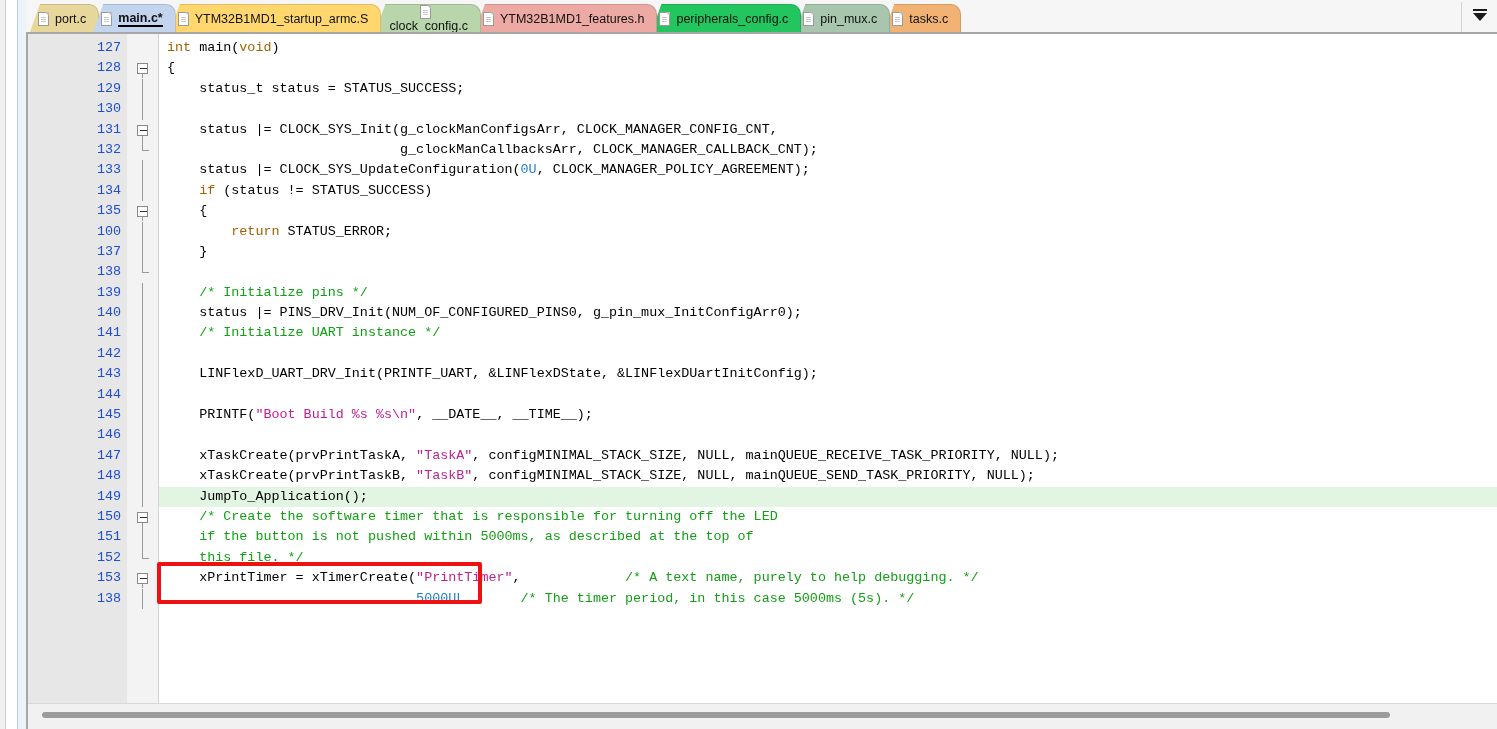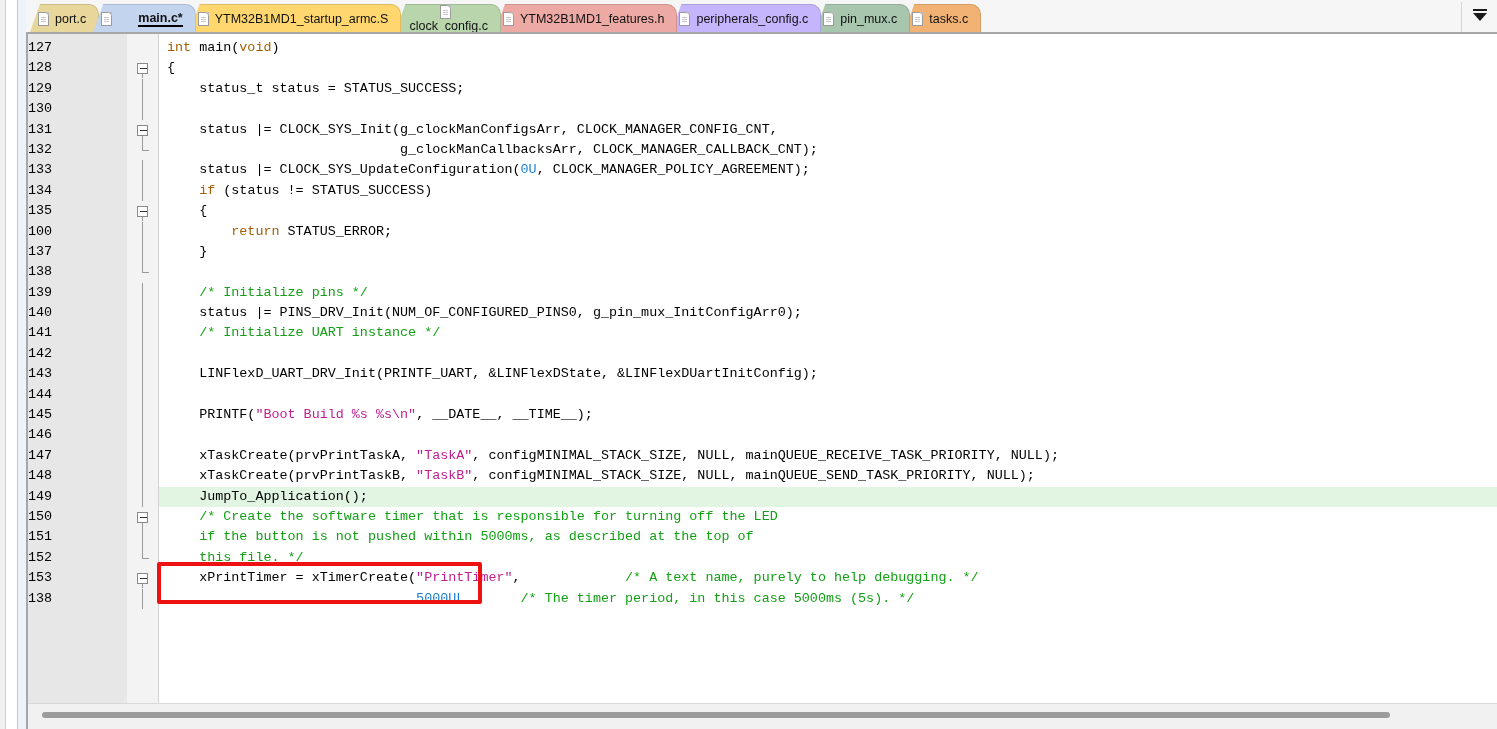--- a/index.html
+++ b/index.html
@@ -147,22 +147,22 @@
   }
   .line.hl .code-text { background: #e2f5e2; }
   .line.hl::after {
     content: "";
     position: absolute; left: 131px; right: 0; top: 0; bottom: 0;
     background: #e2f5e2;
     z-index: 0;
   }
   .ln {
     position: absolute; left: 0; top: 0;
-    width: 93px; 
-    color: #000000;
+    width: 93px; text-align: right;
+    color: #1d4ed8;
     font-family: "Liberation Mono", "DejaVu Sans Mono", monospace;
     font-size: 13.4px;
     z-index: 2;
   }
   .fold {
     position: absolute; left: 99px; top: 0; width: 32px; height: 20.4px;
     z-index: 2;
   }
   .fold .stem {
     position: absolute; left: 15px; top: 0; width: 1px; height: 100%;
@@ -236,37 +236,37 @@
   <div class="rail-outer"></div>
   <div class="rail-inner"></div>
   <div class="rail-blue"></div>
 
   <div id="tabbar">
 
     <div class="tab" style="background: rgb(232, 215, 154); z-index: 10;">
         <span class="file-icon"></span>
         <span class="tab-label">port.c</span>
       </div>
-      <div class="tab active" style="background: rgb(195, 212, 238); z-index: 20; gap: 20px;">
+      <div class="tab active" style="background: rgb(195, 212, 238); z-index: 20;">
         <span class="file-icon"></span>
         <span class="tab-label">main.c*</span>
       </div>
       <div class="tab" style="background: rgb(255, 215, 110); z-index: 8;">
         <span class="file-icon"></span>
         <span class="tab-label">YTM32B1MD1_startup_armc.S</span>
       </div>
       <div class="tab" style="background: rgb(185, 213, 171); z-index: 7; flex-direction: column;">
         <span class="file-icon"></span>
         <span class="tab-label">clock_config.c</span>
       </div>
       <div class="tab" style="background: rgb(237, 169, 164); z-index: 6;">
         <span class="file-icon"></span>
         <span class="tab-label">YTM32B1MD1_features.h</span>
       </div>
-      <div class="tab" style="background: #c4b5fd; z-index: 5;">
+      <div class="tab" style="background: #22c55e; z-index: 5;">
         <span class="file-icon"></span>
         <span class="tab-label">peripherals_config.c</span>
       </div>
       <div class="tab" style="background: rgb(168, 198, 173); z-index: 4;">
         <span class="file-icon"></span>
         <span class="tab-label">pin_mux.c</span>
       </div>
       <div class="tab" style="background: rgb(242, 178, 116); z-index: 3;">
         <span class="file-icon"></span>
         <span class="tab-label">tasks.c</span>

